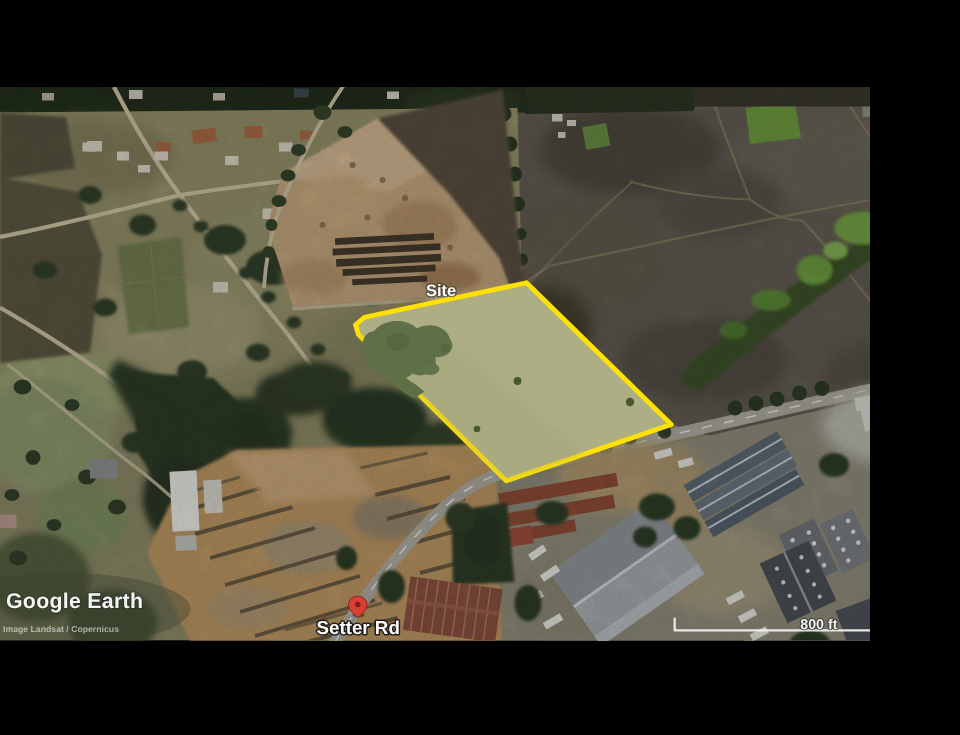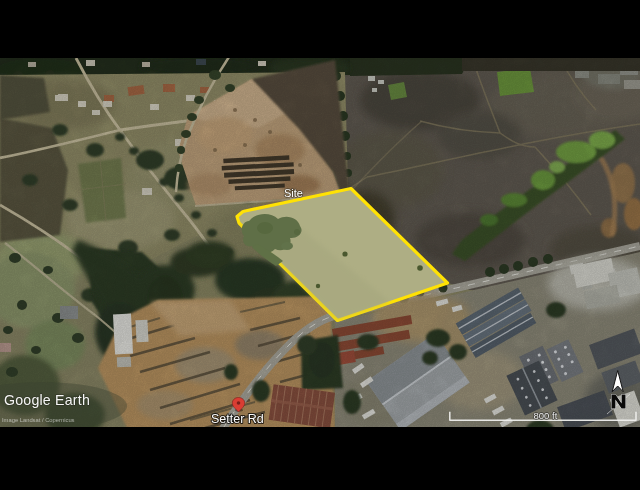--- a/index.html
+++ b/index.html
@@ -1,17 +1,17 @@
 <!DOCTYPE html>
 <html><head>
 <meta charset="utf-8">
 <style>
   html,body{margin:0;padding:0;background:#000;}
-  .wrap{position:relative;width:640px;height:490px;overflow:hidden;background:#0f766e;
-        font-family:"Liberation Sans", sans-serif;}
+  .wrap{position:relative;width:580px;height:490px;overflow:hidden;background:#0f766e;
+        font-family:"Liberation Sans", sans-serif;font-weight:bold;}
   svg{display:block;}
 </style>
 </head>
 <body>
 <div class="wrap">
 <svg width="640" height="490" viewBox="0 0 640 490" xmlns="http://www.w3.org/2000/svg">
 <defs>
   <filter id="b1" x="-30%" y="-30%" width="160%" height="160%">
           <feGaussianBlur stdDeviation="1.2"></feGaussianBlur>
         </filter>

